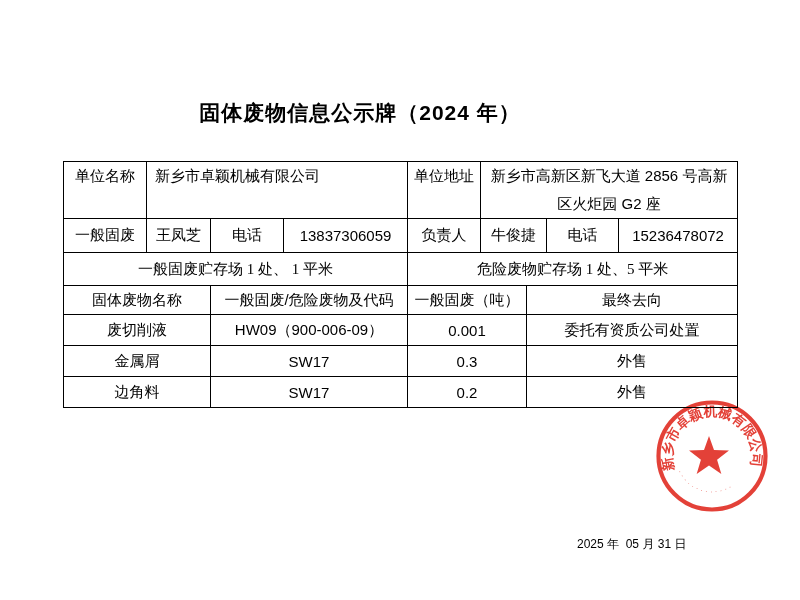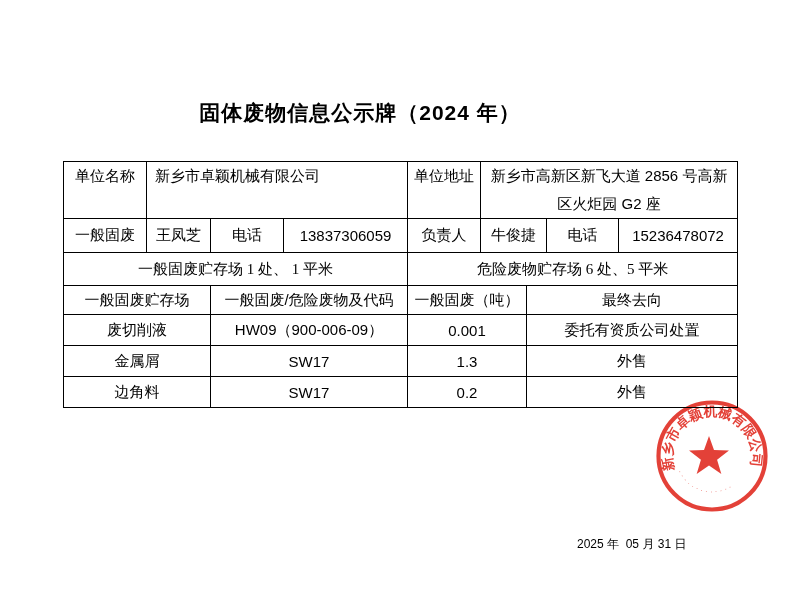--- a/index.html
+++ b/index.html
@@ -103,49 +103,49 @@
         <td>王凤芝</td>
         <td>电话</td>
         <td>13837306059</td>
         <td>负责人</td>
         <td>牛俊捷</td>
         <td>电话</td>
         <td>15236478072</td>
       </tr>
       <tr class="row-storage">
         <td colspan="4">一般固废贮存场 1 处、 1 平米</td>
-        <td colspan="4">危险废物贮存场 6 处、5 平米</td>
+        <td colspan="4">危险废物贮存场 1 处、5 平米</td>
       </tr>
     </tbody>
       </table>
 
     <table class="tbl-b">
       <colgroup>
         <col style="width:147px">
           <col style="width:197px">
           <col style="width:119px">
           <col style="width:211px">
       </colgroup>
       <tbody>
           <tr class="row-head">
-        <td>一般固废贮存场</td>
+        <td>固体废物名称</td>
         <td>一般固废/危险废物及代码</td>
         <td>一般固废（吨）</td>
         <td>最终去向</td>
       </tr>
       <tr class="row-waste">
         <td>废切削液</td>
         <td>HW09（900-006-09）</td>
         <td>0.001</td>
         <td>委托有资质公司处置</td>
       </tr>
       <tr class="row-waste">
         <td>金属屑</td>
         <td>SW17</td>
-        <td>1.3</td>
+        <td>0.3</td>
         <td>外售</td>
       </tr>
       <tr class="row-waste">
         <td>边角料</td>
         <td>SW17</td>
         <td>0.2</td>
         <td>外售</td>
       </tr>
     </tbody>
       </table>

